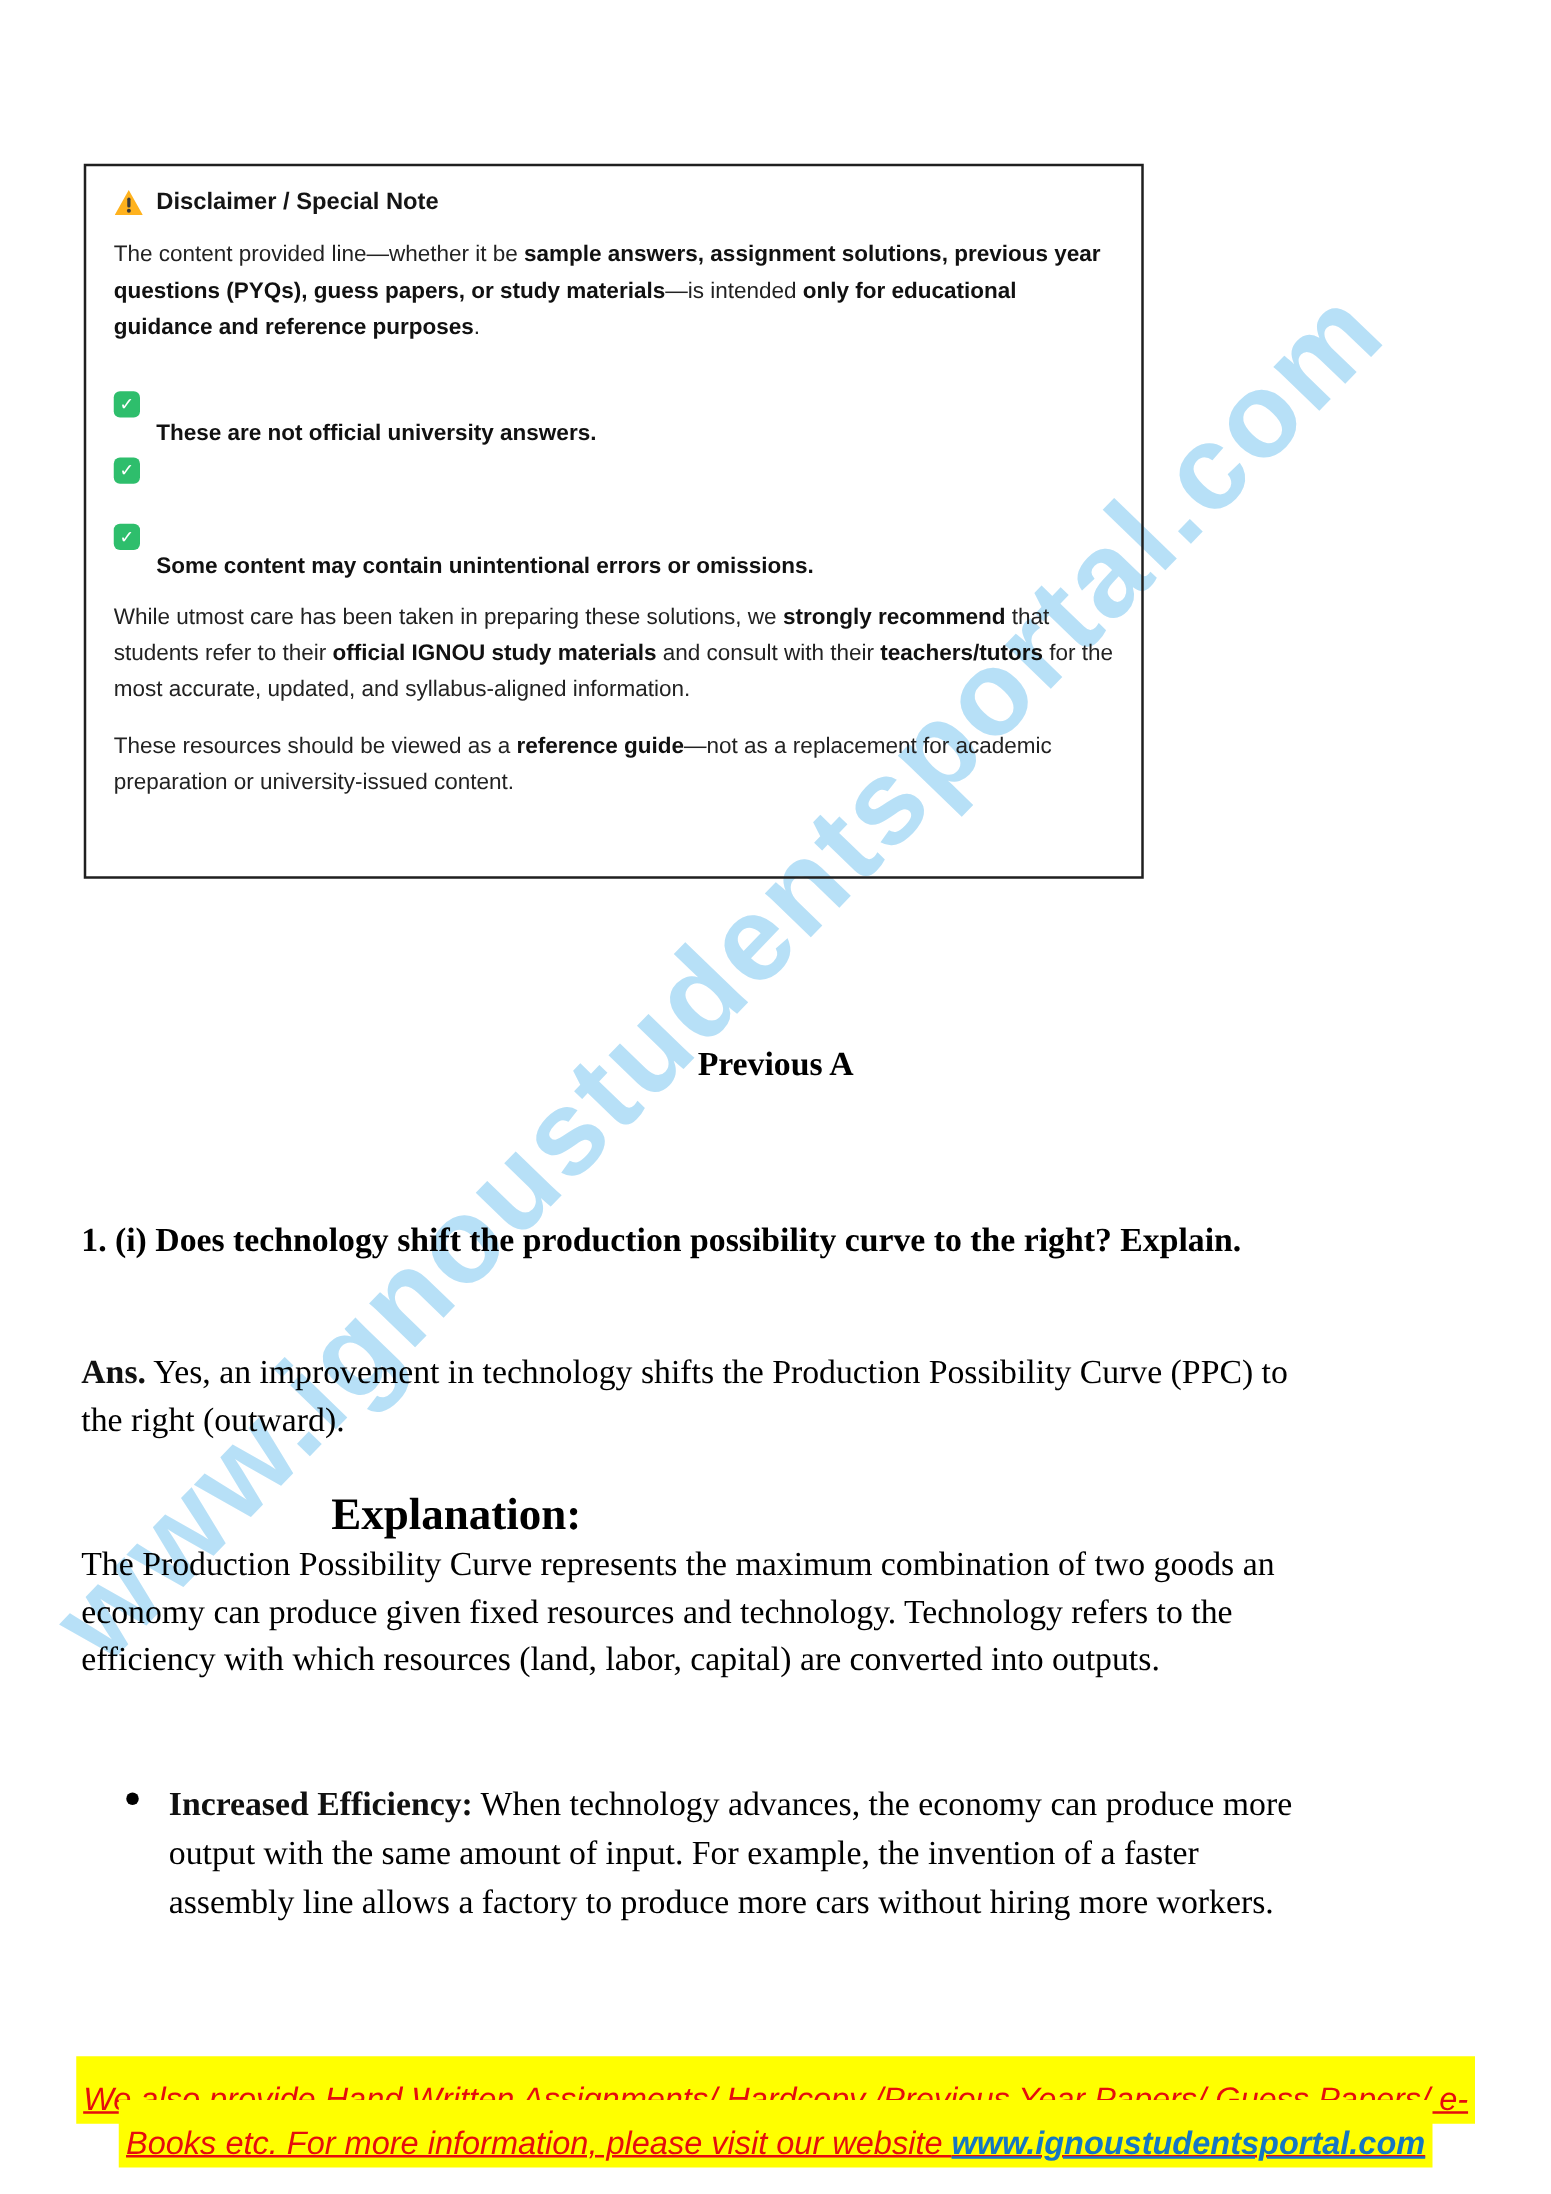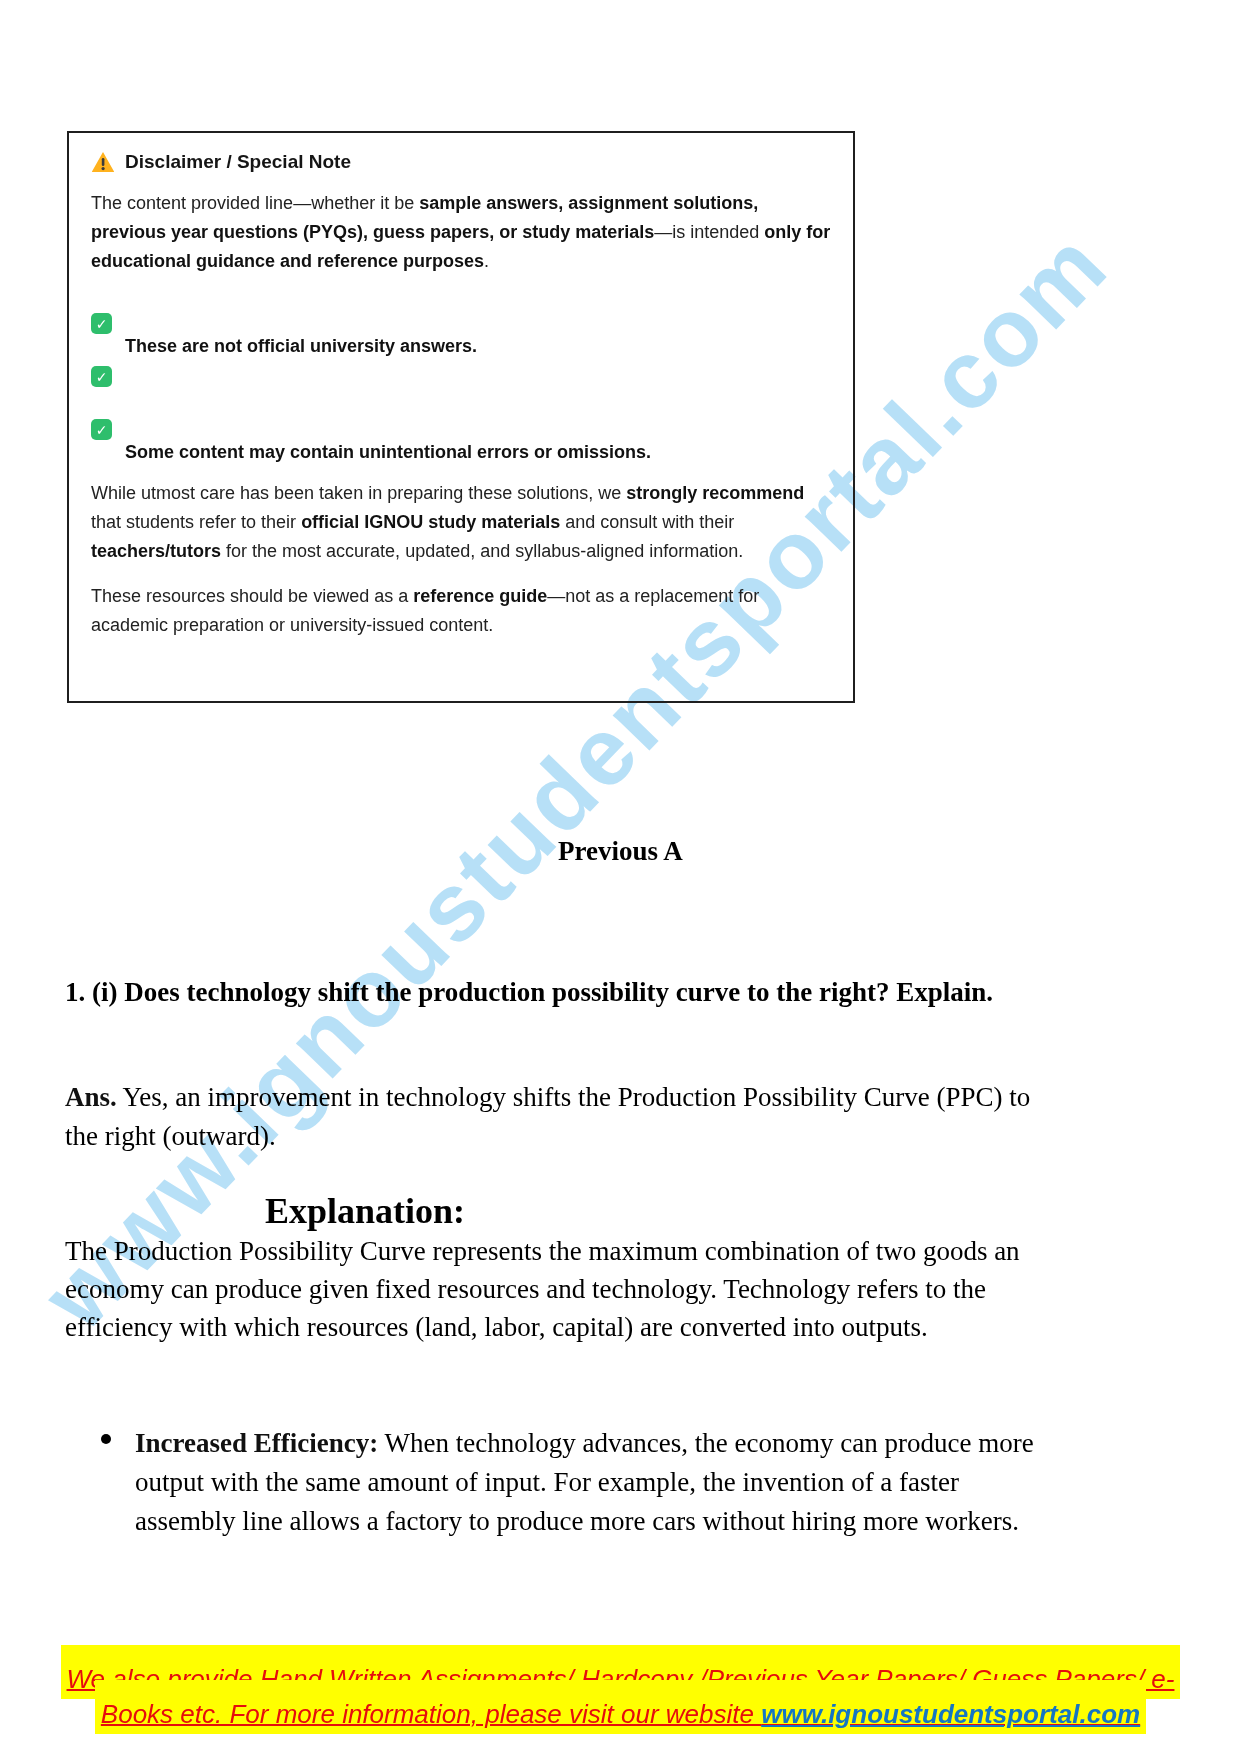--- a/index.html
+++ b/index.html
@@ -14,21 +14,21 @@
     position:absolute; left:575px; top:780px; z-index:0;
     transform:translate(-50%,-50%) rotate(-46deg);
     font-family:"Liberation Sans","DejaVu Sans",sans-serif;
     font-weight:700; font-size:96px; letter-spacing:3px;
     color:#b7e0f7; white-space:nowrap; pointer-events:none;
   }
   .layer { position:absolute; z-index:1; }
 
   
   .disclaimer-box {
-    left:67px; top:131px; width:788px; min-height:572px;
+    left:67px; top:131px; width:848px; min-height:572px;
     border:2px solid #1f1f1f; padding:18px 22px 20px 22px;
     color:#1c1c1c; background:transparent;
   }
   .dbox-header { display:flex; align-items:center; gap:10px;
     font-weight:700; font-size:19px; color:#151515; }
   .warn-svg { display:block; }
   .dbox-para { margin-top:16px; font-size:18px; line-height:29px; color:#222; }
   .b { font-weight:700; color:#111; }
   .checklist { margin-top:14px; }
   .check-row { display:flex; align-items:center; gap:13px; margin:9px 0; }

